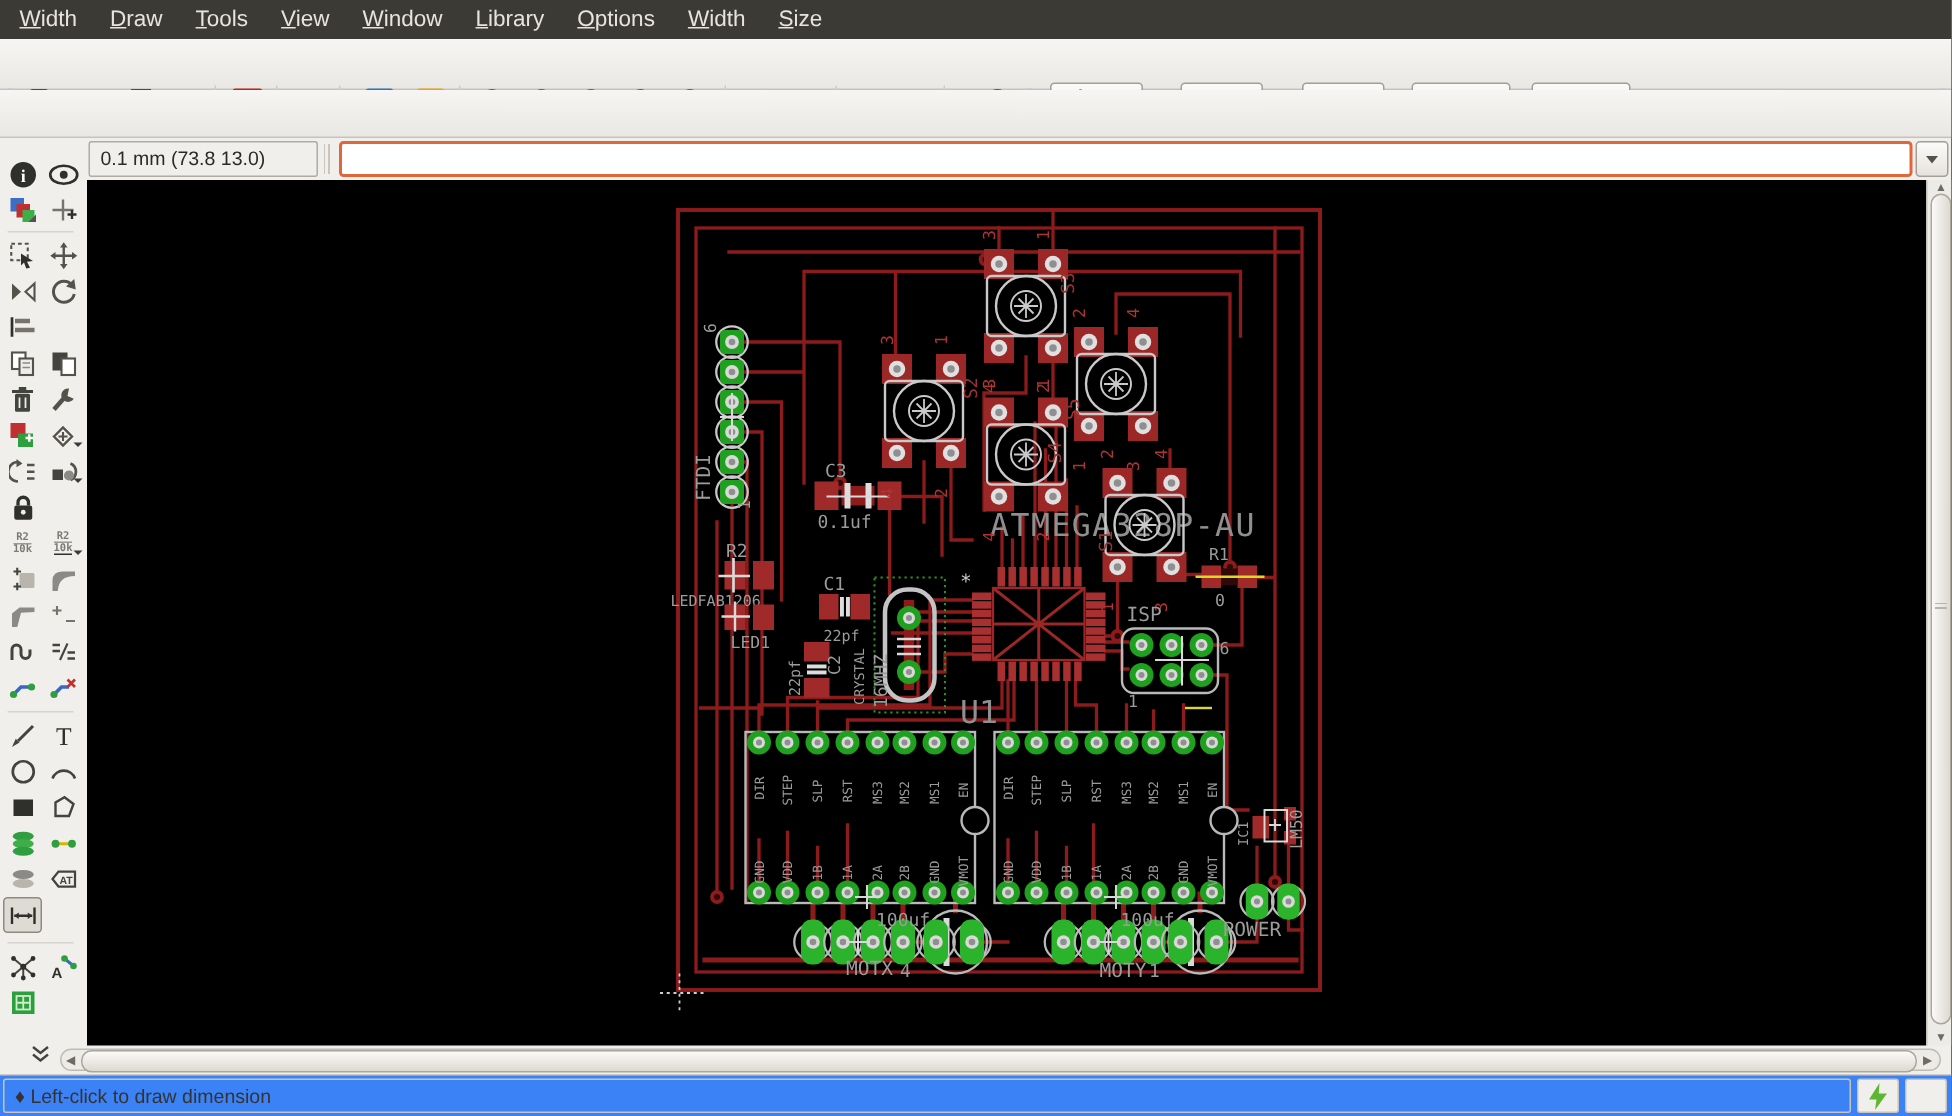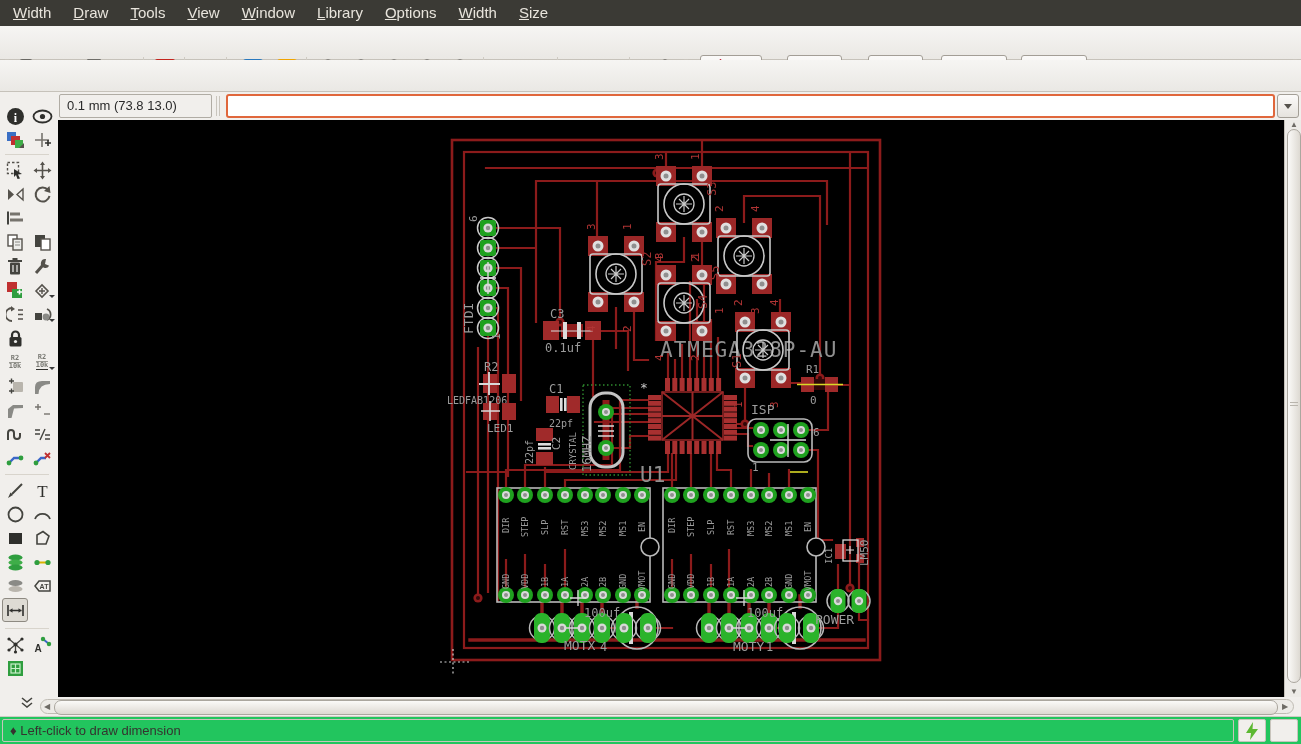--- a/index.html
+++ b/index.html
@@ -62,21 +62,21 @@
   #vsb{position:absolute;left:1284px;top:120px;width:17px;height:577px;background:#EDEBE7;border-left:1px solid #C6C2BA;box-sizing:border-box;}
   #vsb .thumb{position:absolute;left:2px;top:9px;width:12px;height:552px;border:1px solid #ABA79F;border-radius:7px;
               background:linear-gradient(90deg,#FBFAF8,#DDD9D2);}
   #hsb{position:absolute;left:40px;top:699px;width:1254px;height:16px;}
   #hsb .groove{position:absolute;left:0;top:0;width:1254px;height:15px;border:1px solid #C0BCB4;border-radius:8px;background:#EDEBE7;box-sizing:border-box;}
   #hsb .thumb{position:absolute;left:14px;top:1px;width:1222px;height:13px;border:1px solid #ABA79F;border-radius:7px;
               background:linear-gradient(#FBFAF8,#DDD9D2);}
   .sbarrow{position:absolute;font-size:8px;color:#6E6B65;}
   .gripmark{width:14px;height:5px;background:repeating-linear-gradient(#B9B5AD 0 1px,transparent 1px 3px);}
   
-  #statusbar{position:absolute;left:0;top:716px;width:1301px;height:28px;background:#22c55e;border-top:1px solid #CFCCC4;box-sizing:border-box;}
+  #statusbar{position:absolute;left:0;top:716px;width:1301px;height:28px;background:#3b82f6;border-top:1px solid #CFCCC4;box-sizing:border-box;}
   #statusfield{position:absolute;left:2px;top:2px;width:1232px;height:23px;border:1px solid #C8C4BC;border-radius:2px;
                font-size:13px;color:#35332F;line-height:21px;padding-left:7px;box-sizing:border-box;}
   .statuscell{position:absolute;top:2px;height:23px;border:1px solid #C8C4BC;border-radius:2px;box-sizing:border-box;
               display:flex;align-items:center;justify-content:center;background:#F1EFEC;}
 </style>
 </head>
 <body>
 
 <div id="app">
 

